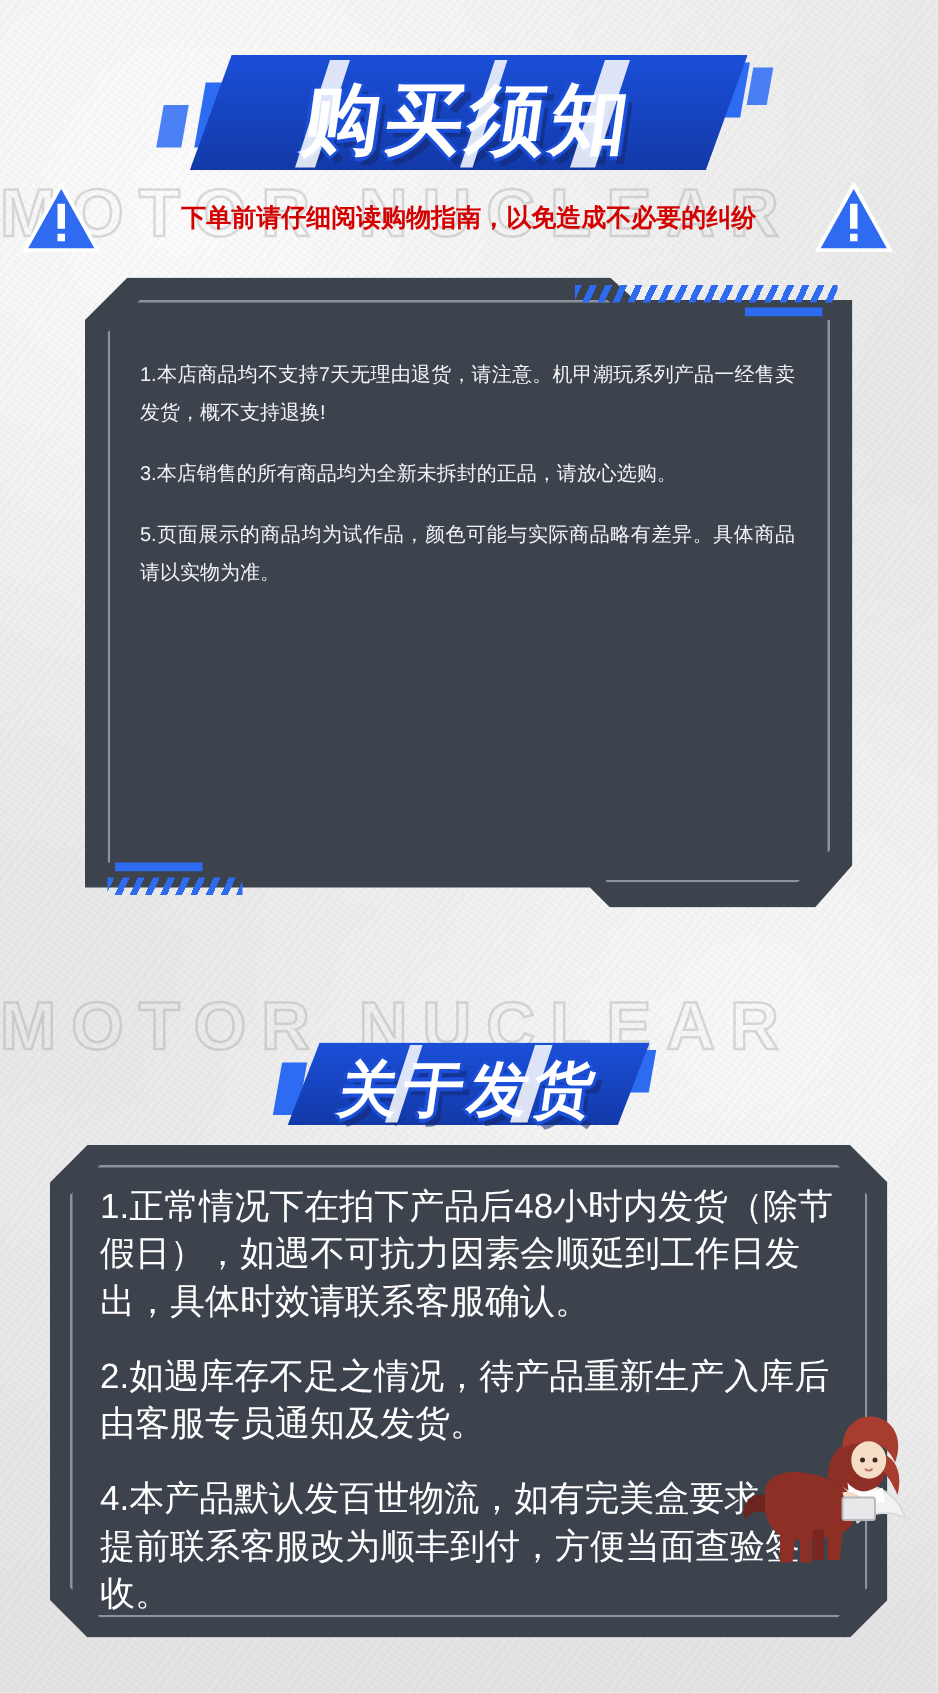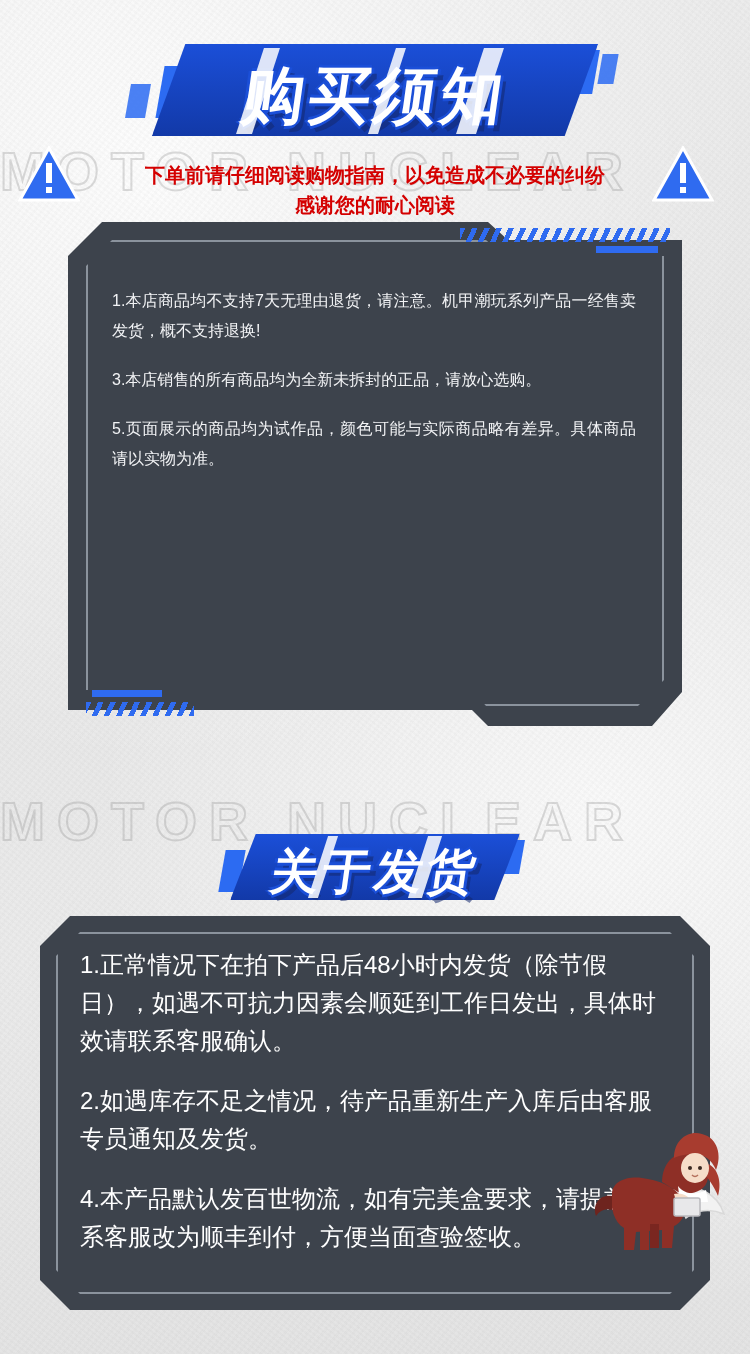--- a/index.html
+++ b/index.html
@@ -230,21 +230,21 @@
     font-size: 16px;
     line-height: 30px;
     color: #f2f3f5;
   }
   .p1-text p { margin-bottom: 19px; text-align: justify; }
   .p2-text {
     position: absolute;
     left: 80px;
     top: 946px;
     width: 594px;
-    font-size: 24px;
+    font-size: 28px;
     line-height: 38px;
     color: #ffffff;
   }
   .p2-text p { margin-bottom: 22px; }
 
   
   #mascot {
     position: absolute;
     left: 578px;
     top: 1098px;
@@ -282,21 +282,20 @@
     </div>
     <div class="tri" id="tri-right">
       <svg width="62" height="56" viewBox="0 0 62 56">
         <polygon points="31,2 60,54 2,54" fill="#2f6bf0" stroke="#ffffff" stroke-width="3"></polygon>
         <rect x="28" y="17" width="6" height="20" fill="#ffffff"></rect>
         <rect x="28" y="41" width="6" height="6" fill="#ffffff"></rect>
       </svg>
     </div>
     <div id="warn-text">
       <div>下单前请仔细阅读购物指南，以免造成不必要的纠纷</div>
-      <div>感谢您的耐心阅读</div>
     </div>
   </div>
 
   <div class="panel" id="panel1"></div>
   <div class="panel-border" id="panel1-inner"></div>
   <div class="hatch" id="hatch-top"></div>
   <div class="hatch" id="hatch-bottom"></div>
   <div class="corner-bar" id="cb1"></div>
   <div class="corner-bar" id="cb2"></div>
 

